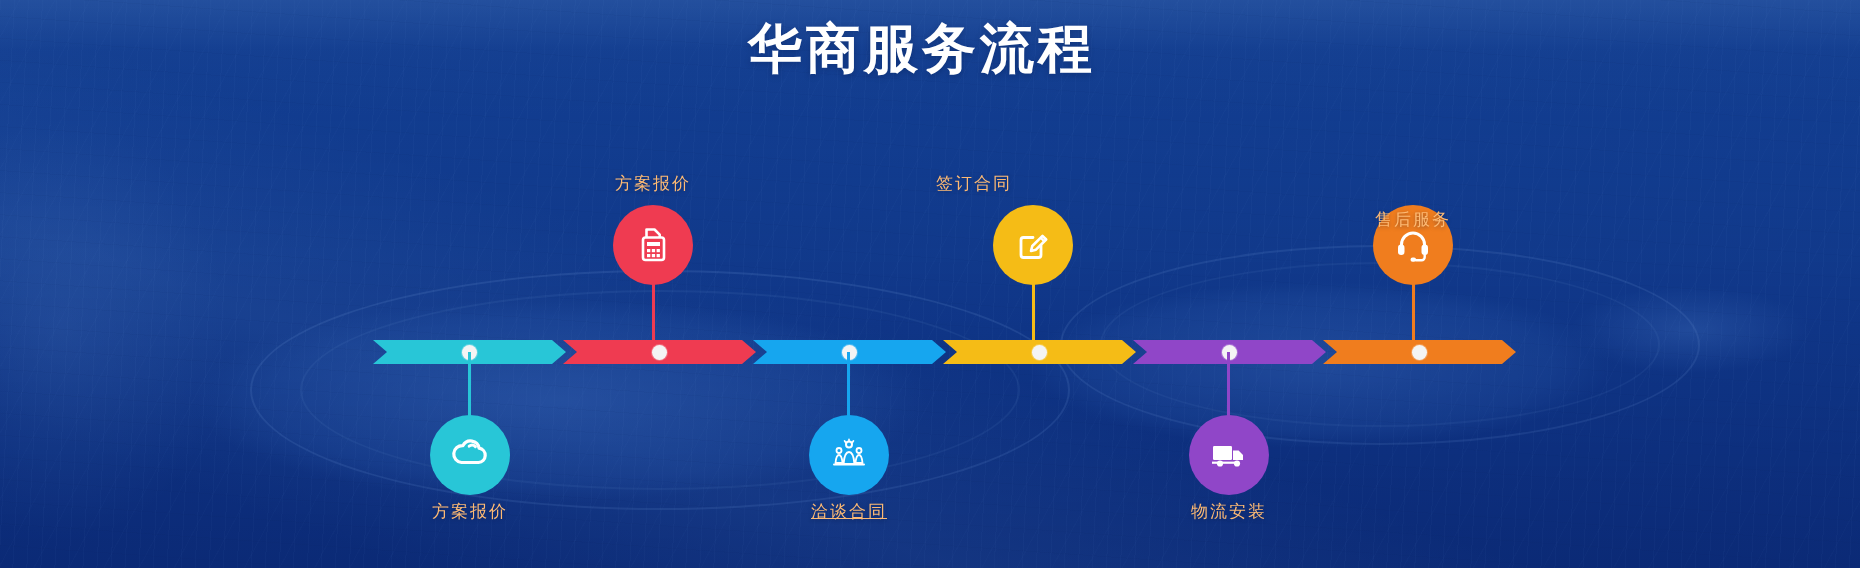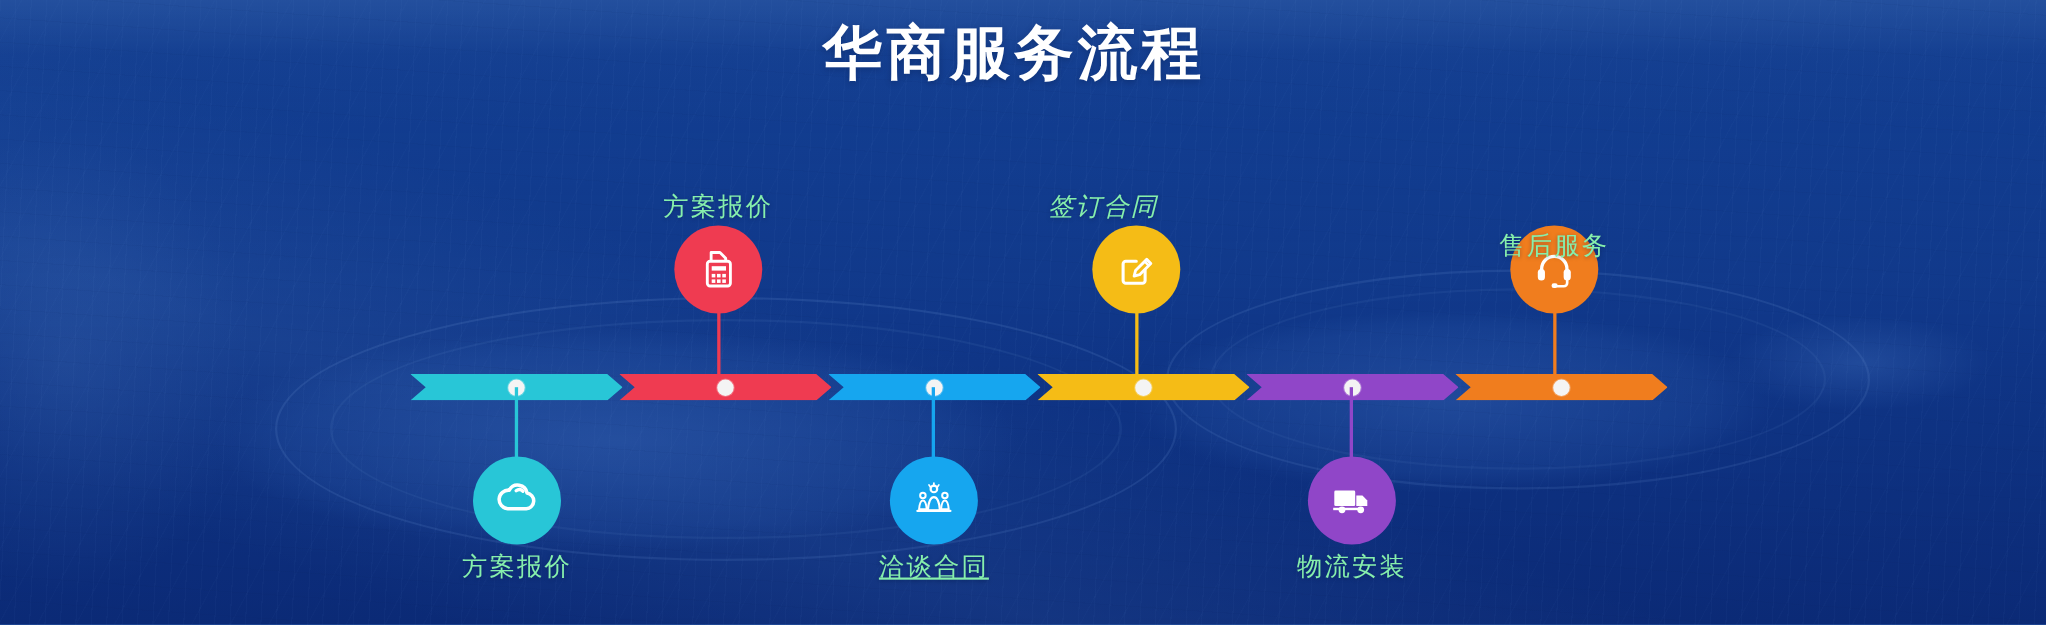--- a/index.html
+++ b/index.html
@@ -88,21 +88,21 @@
 
   
   .bubble {
     position:absolute; width:80px; height:80px; border-radius:50%;
     display:flex; align-items:center; justify-content:center;
   }
   .bubble svg { display:block; }
 
   
   .caption {
-    position:absolute; color:#86efac; font-size:23px; letter-spacing:2px;
+    position:absolute; color:#fdba74; font-size:17px; letter-spacing:2px;
     white-space:nowrap; text-shadow:0 1px 4px rgba(0,20,60,0.40);
     transform:translateX(-50%);
   }
 </style>
 </head>
 <body>
 
 <div id="bg-photo"></div>
 <div id="bg-texture"></div>
 <div id="bg-arcs">
@@ -172,21 +172,21 @@
     <div class="node"></div>
   </div>
   <div class="stem" style="left:1032px; top:283px; height:60px; background:#f5bc16;"></div>
   <div class="bubble" style="left:993px; top:205px; background:#f5bc16;">
     <svg width="42" height="42" viewBox="0 0 42 42">
       <path d="M29 21.5 v9.5 a2.5 2.5 0 0 1 -2.5 2.5 h-15 a2.5 2.5 0 0 1 -2.5 -2.5 v-15 a2.5 2.5 0 0 1 2.5 -2.5 h9.5" fill="none" stroke="#ffffff" stroke-width="2.8" stroke-linecap="round"></path>
       <path d="M19 27 l1.3 -5 L30.5 11.8 l3.7 3.7 L24 25.7 z" fill="none" stroke="#ffffff" stroke-width="2.6" stroke-linejoin="round"></path>
       <path d="M28.6 13.7 l3.7 3.7" stroke="#ffffff" stroke-width="2.2"></path>
     </svg>
   </div>
-  <div class="caption" style="left:1003px; top:172px;font-style:italic;">签订合同</div>
+  <div class="caption" style="left:974px; top:172px;">签订合同</div>
 
   <div class="chev" style="left:1133px; width:193px; background:#9046c8;">
     <div class="node"></div>
   </div>
   <div class="stem" style="left:1227px; top:352px; height:68px; background:#9046c8;"></div>
   <div class="bubble" style="left:1189px; top:415px; background:#9046c8;">
     <svg width="44" height="44" viewBox="0 0 44 44">
       <rect x="6" y="13" width="19" height="14" rx="1.2" fill="#ffffff"></rect>
       <path d="M26 17.5 h5.6 l4.4 4.6 v5 h-10 z" fill="#ffffff"></path>
       <circle cx="13" cy="30.5" r="3.1" fill="#ffffff"></circle>

